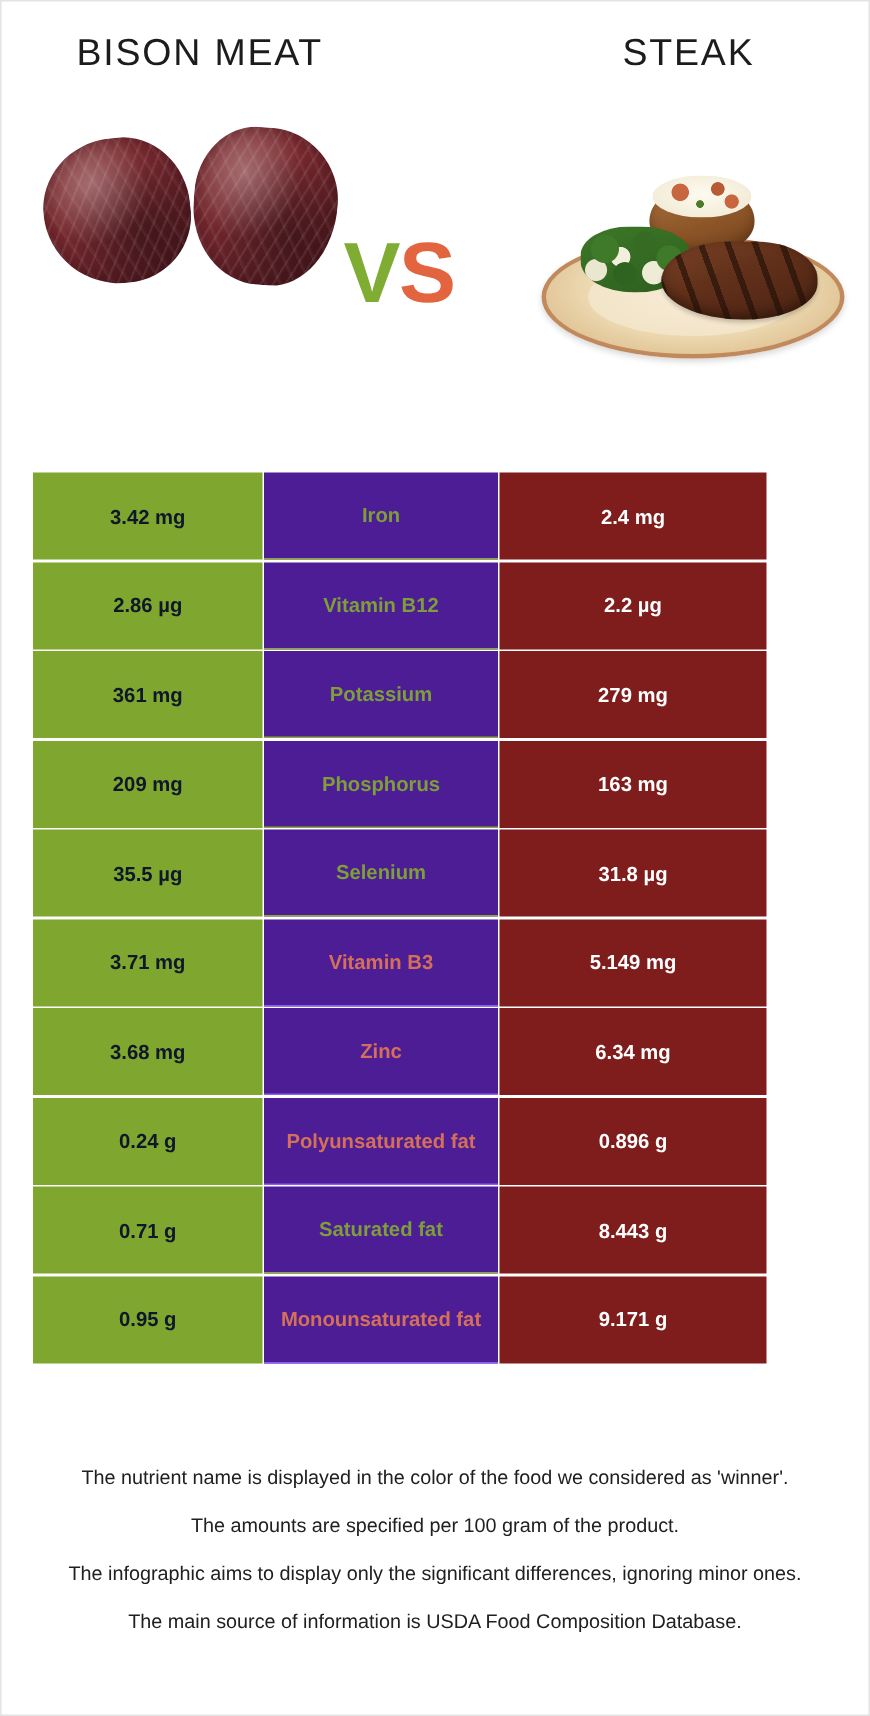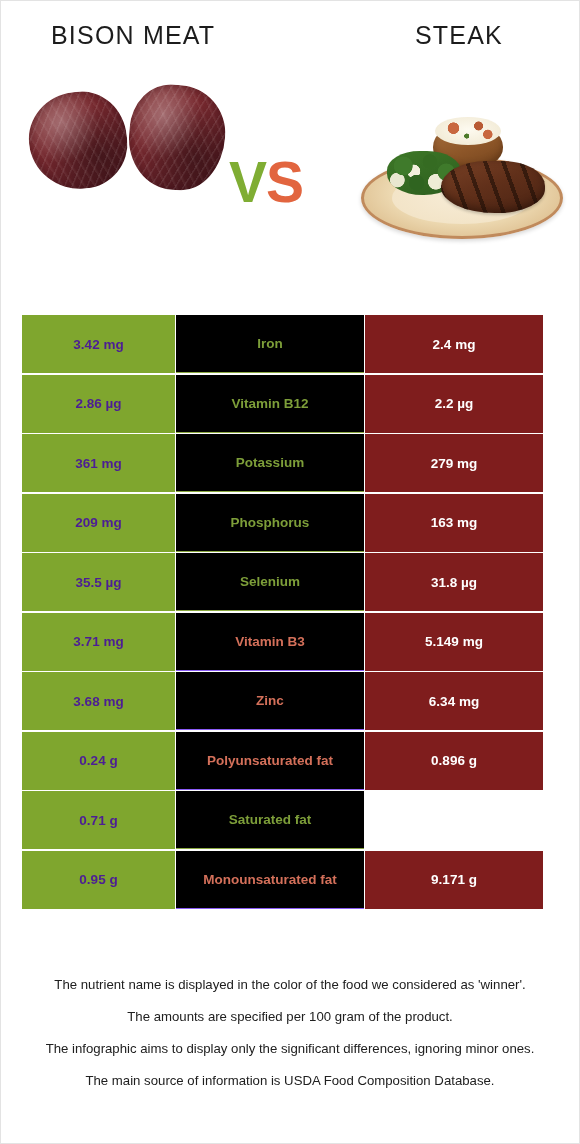--- a/index.html
+++ b/index.html
@@ -198,25 +198,25 @@
     align-items: center;
     justify-content: center;
     box-sizing: border-box;
     font-size: 13.5px;
     font-weight: 600;
     font-family: "Liberation Sans", sans-serif;
   }
   .cell-left {
     width: 153px;
     background: #7fa62e;
-    color: #4c1d95;
+    color: #0f172a;
   }
   .cell-mid {
-    width: 188px;
-    background: #000000;
+    width: 156px;
+    background: #4c1d95;
     margin: 0 1px;
   }
   .cell-right {
     width: 178px;
     background: #7f1d1d;
     color: #ffffff;
   }
   .row.win-green .cell-mid {
     border-bottom: 1px solid #8aa83f;
     color: #7d9e39;
@@ -317,20 +317,21 @@
 
     <div class="row win-red">
       <div class="cell cell-left">0.24 g</div>
       <div class="cell cell-mid">Polyunsaturated fat</div>
       <div class="cell cell-right">0.896 g</div>
     </div>
 
     <div class="row win-green">
       <div class="cell cell-left">0.71 g</div>
       <div class="cell cell-mid">Saturated fat</div>
+      <div class="cell cell-right">8.443 g</div>
     </div>
 
     <div class="row win-red">
       <div class="cell cell-left">0.95 g</div>
       <div class="cell cell-mid">Monounsaturated fat</div>
       <div class="cell cell-right">9.171 g</div>
     </div>
 
   </div>
 

